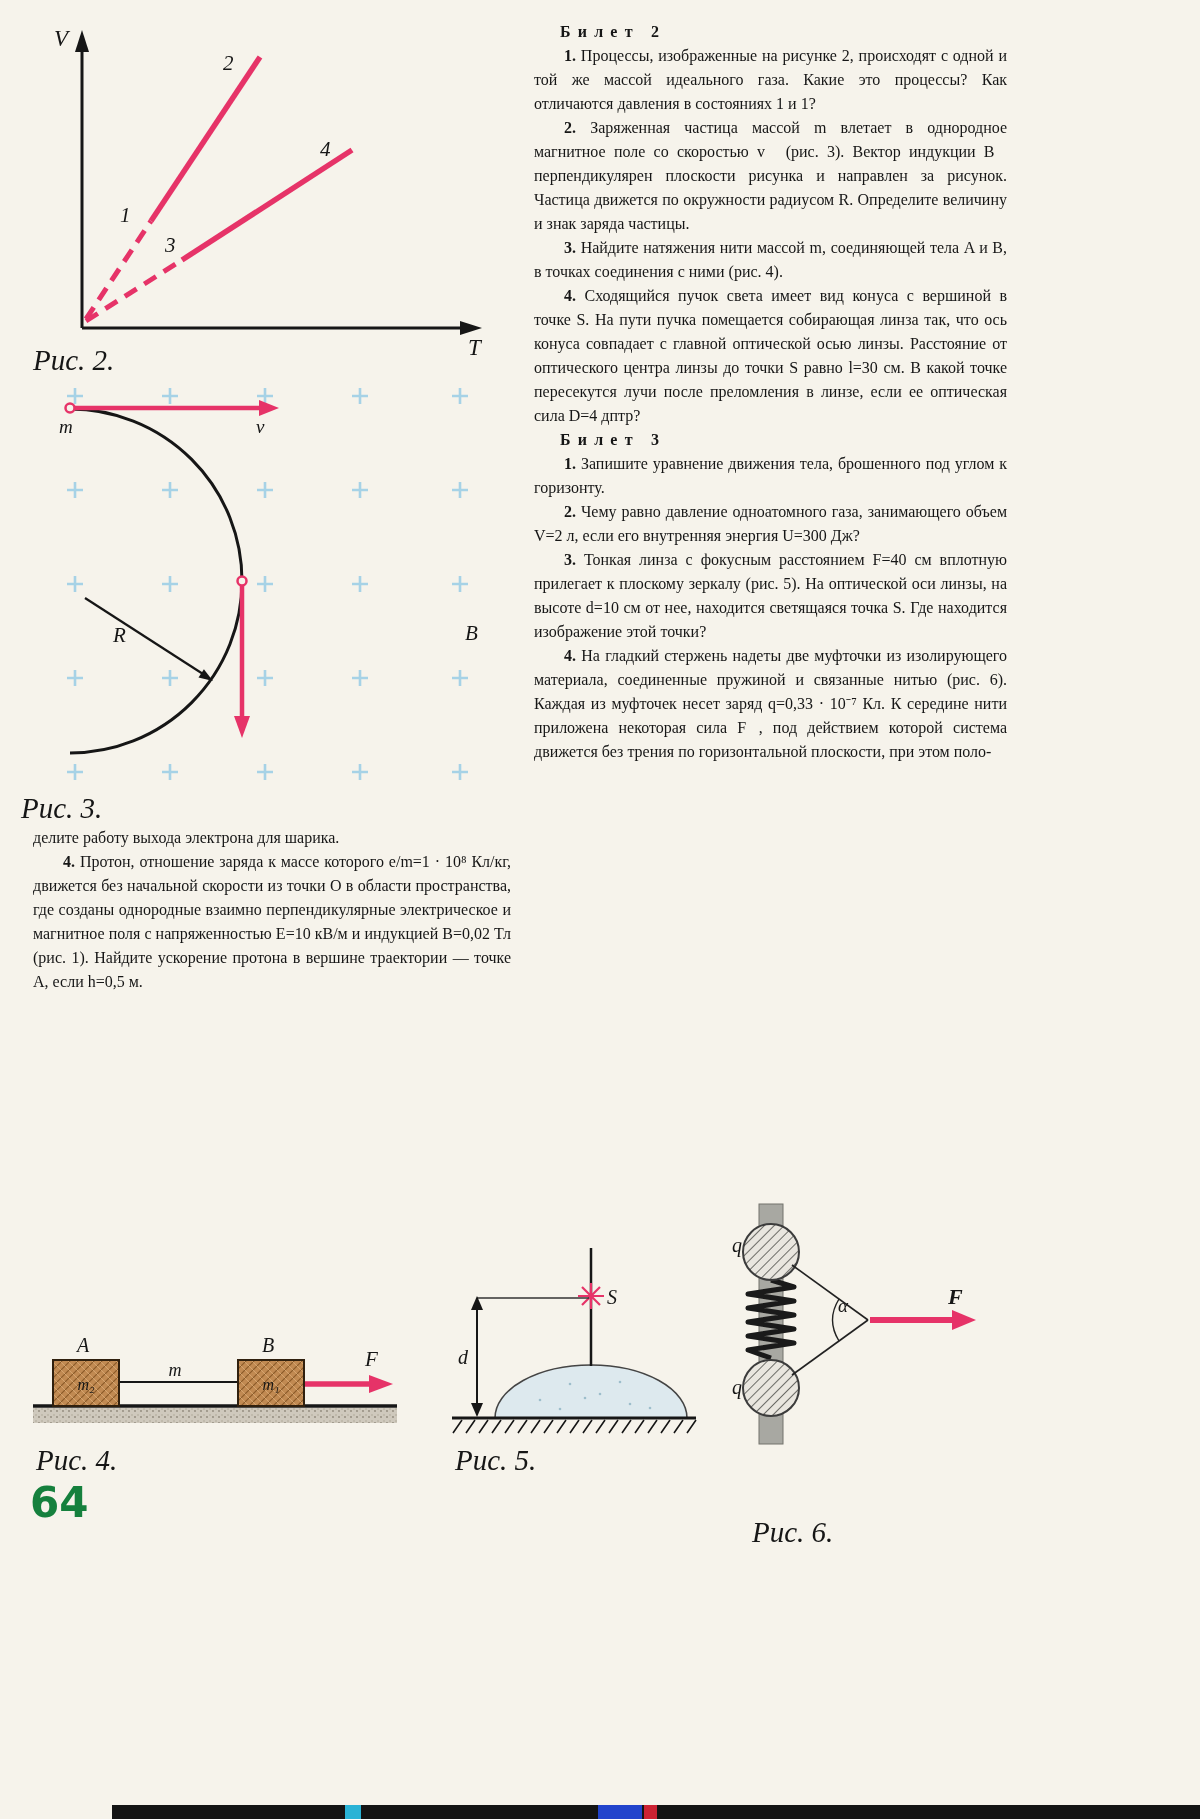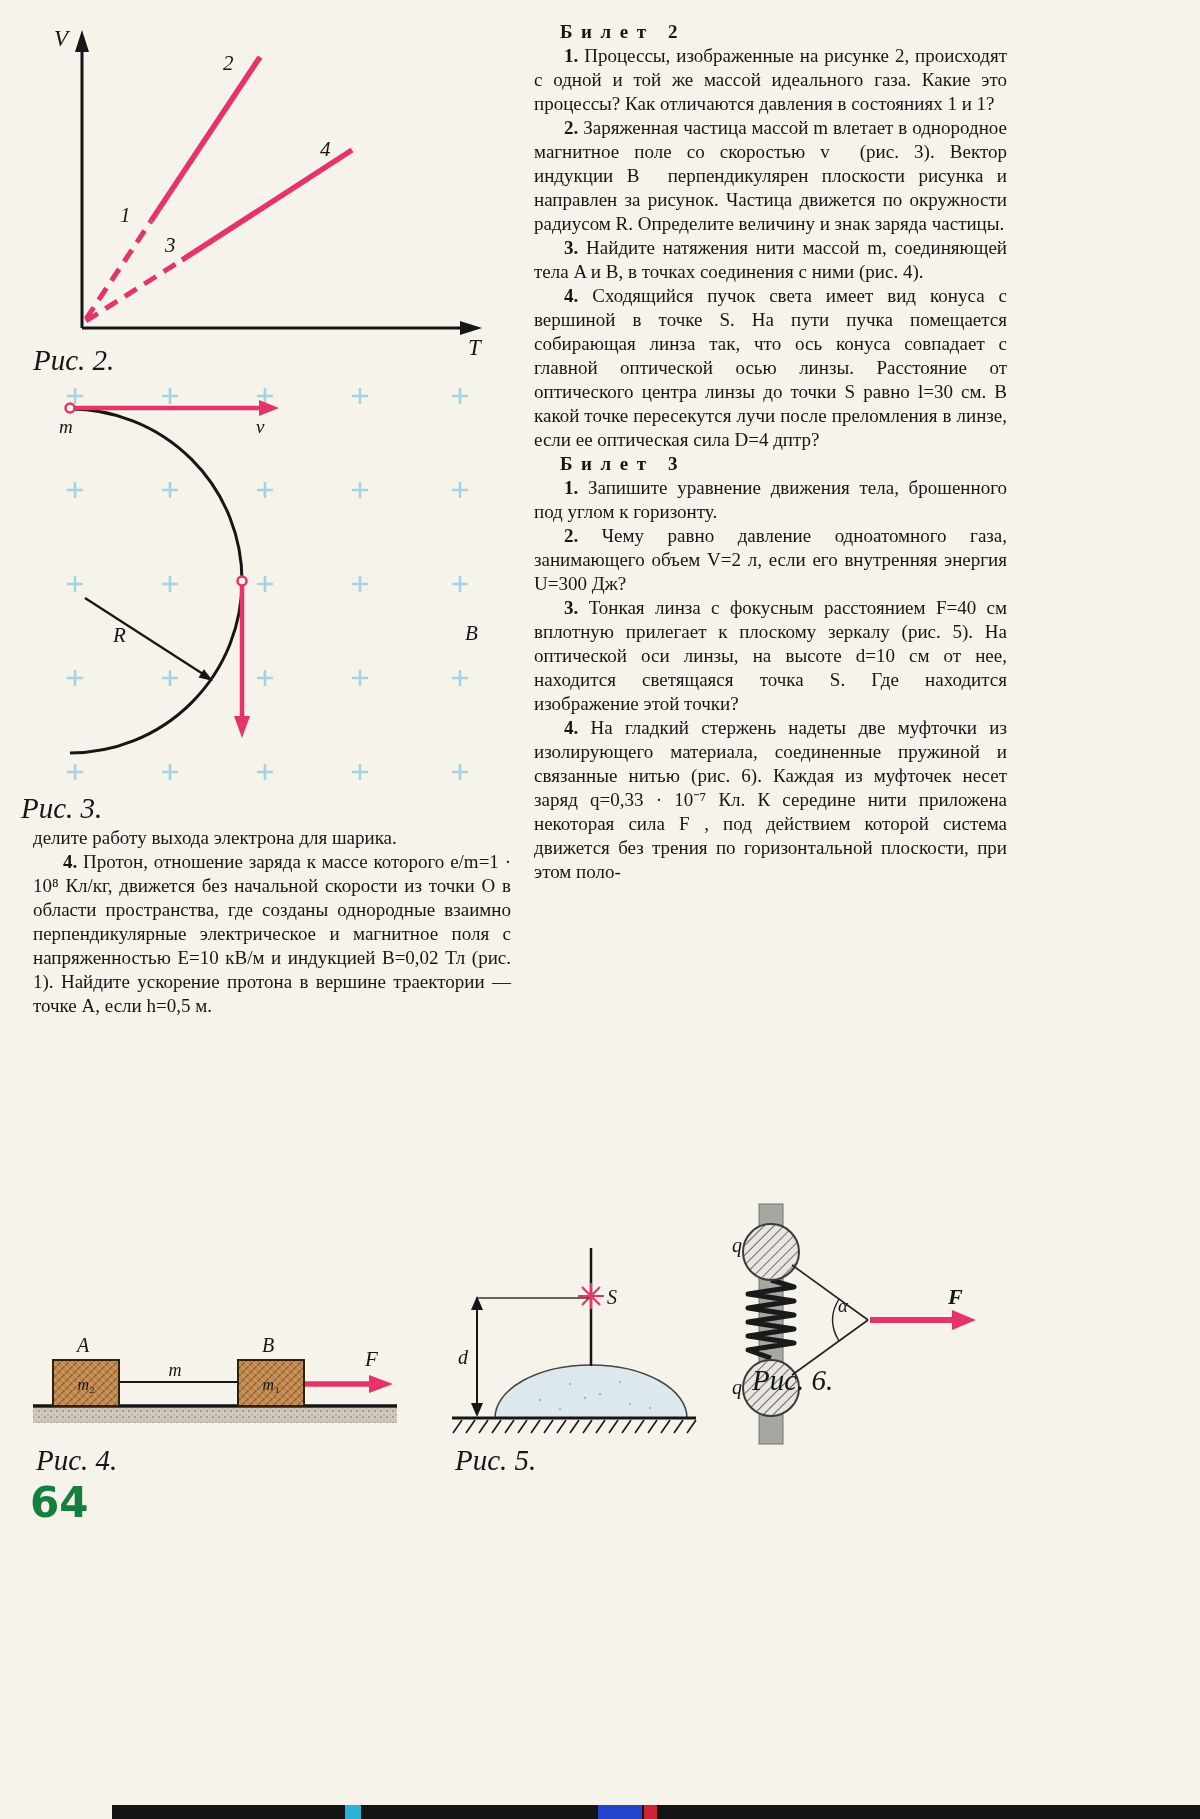--- a/index.html
+++ b/index.html
@@ -1,21 +1,21 @@
 <!DOCTYPE html>
 <html><head>
 <meta charset="utf-8">
 <style>
   html,body{margin:0;padding:0;background:#d8d4ca;}
   .page{
     position:relative;width:1200px;height:1819px;margin:0 auto;
     background:#f6f3eb;color:#161616;overflow:hidden;
     font-family:"Liberation Serif", serif;
   }
-  .col{position:absolute;text-align:justify;font-size:19px;line-height:24px;}
+  .col{position:absolute;text-align:justify;font-size:16px;line-height:24px;}
   .para{margin:0;text-indent:30px;}
   .para.noindent{text-indent:0;}
   .num{font-weight:bold;}
   .ticket-heading{margin:0;font-weight:bold;letter-spacing:0.45em;text-indent:26px;}
   .caption{position:absolute;font-style:italic;font-size:29px;}
   .fig{position:absolute;}
   .fig text{font-family:"Liberation Serif", serif;font-style:italic;fill:#161616;}
   .page-num{
     position:absolute;left:30px;top:1478px;
     font-family:"DejaVu Sans", sans-serif;font-weight:bold;font-size:42px;color:#15803d;
@@ -158,21 +158,21 @@
     <line x1="74" y1="73" x2="150" y2="128" stroke="#222" stroke-width="1.6"></line>
     <line x1="74" y1="183" x2="150" y2="128" stroke="#222" stroke-width="1.6"></line>
     <path d="M121,107 Q108,128 121,149" fill="none" stroke="#222" stroke-width="1.4"></path>
     <text x="120" y="120" font-size="19">α</text>
     <line x1="152" y1="128" x2="240" y2="128" stroke="#e63368" stroke-width="6"></line>
     <polygon points="258,128 234,118 234,138" fill="#e63368"></polygon>
     <text x="230" y="112" font-size="22" font-weight="bold" fill="#e63368">F</text>
     <text x="14" y="60" font-size="20">q</text>
     <text x="14" y="202" font-size="20">q</text>
   </svg>
-  <div class="caption" style="left:752px;top:1364px;">Рис. 6.</div>
+  <div class="caption" style="left:752px;top:1516px;">Рис. 6.</div>
 
   <div class="page-num">64</div>
 
   <div class="scan-bar">
     <div class="seg" style="left:233px;width:16px;background:#2ab3d6;"></div>
     <div class="seg" style="left:486px;width:44px;background:#2244cc;"></div>
     <div class="seg" style="left:532px;width:13px;background:#cc2233;"></div>
   </div>
 
 </div>

